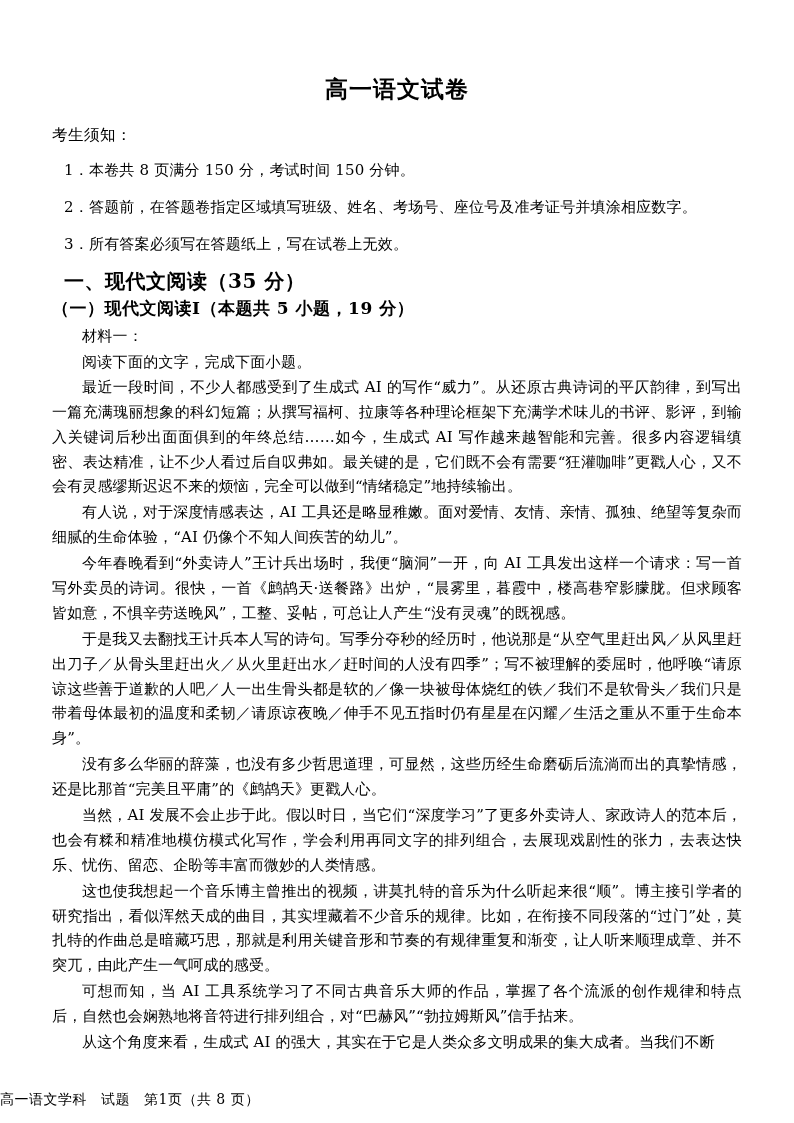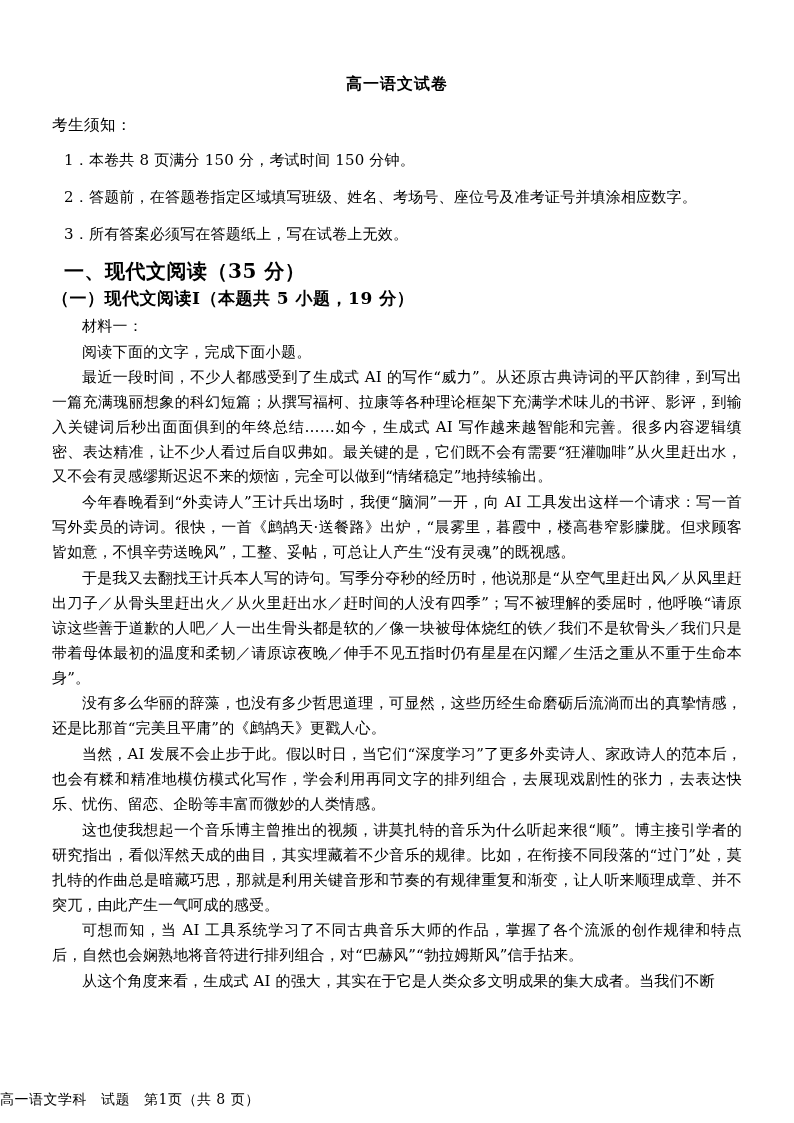--- a/index.html
+++ b/index.html
@@ -17,21 +17,21 @@
   }
   .page {
     box-sizing: border-box;
     width: 794px;
     height: 1123px;
     padding: 52px 52px 0 52px;
     position: relative;
   }
   .doc-title {
     text-align: center;
-    font-size: 16px;
+    font-size: 23px;
     font-weight: bold;
     letter-spacing: 1px;
     margin: 22px 0 20px 0;
     font-family: "DejaVu Serif", "Liberation Serif", serif;
   }
   .notice-head {
     font-size: 15.5px;
     font-weight: normal;
     margin: 0 0 4px 0;
     letter-spacing: 0.5px;
@@ -92,21 +92,22 @@
   <p class="notice-line">1．本卷共 8 页满分 150 分，考试时间 150 分钟。</p>
   <p class="notice-line">2．答题前，在答题卷指定区域填写班级、姓名、考场号、座位号及准考证号并填涂相应数字。</p>
   <p class="notice-line">3．所有答案必须写在答题纸上，写在试卷上无效。</p>
 
   <div class="sec-title">一、现代文阅读（35 分）</div>
   <div class="sub-title">（一）现代文阅读Ⅰ（本题共 5 小题，19 分）</div>
 
   <p class="indent1">材料一：</p>
   <p class="indent1">阅读下面的文字，完成下面小题。</p>
 
-  <p class="body-par">最近一段时间，不少人都感受到了生成式 AI 的写作“威力”。从还原古典诗词的平仄韵律，到写出一篇充满瑰丽想象的科幻短篇；从撰写福柯、拉康等各种理论框架下充满学术味儿的书评、影评，到输入关键词后秒出面面俱到的年终总结……如今，生成式 AI 写作越来越智能和完善。很多内容逻辑缜密、表达精准，让不少人看过后自叹弗如。最关键的是，它们既不会有需要“狂灌咖啡”从火里赶出水，又不会有灵感缪斯迟迟不来的烦恼，完全可以做到“情绪稳定”地持续输出。</p>
+  <p class="body-par">最近一段时间，不少人都感受到了生成式 AI 的写作“威力”。从还原古典诗词的平仄韵律，到写出一篇充满瑰丽想象的科幻短篇；从撰写福柯、拉康等各种理论框架下充满学术味儿的书评、影评，到输入关键词后秒出面面俱到的年终总结……如今，生成式 AI 写作越来越智能和完善。很多内容逻辑缜密、表达精准，让不少人看过后自叹弗如。最关键的是，它们既不会有需要“狂灌咖啡”更戳人心，又不会有灵感缪斯迟迟不来的烦恼，完全可以做到“情绪稳定”地持续输出。</p>
+  <p class="body-par">有人说，对于深度情感表达，AI 工具还是略显稚嫩。面对爱情、友情、亲情、孤独、绝望等复杂而细腻的生命体验，“AI 仍像个不知人间疾苦的幼儿”。</p>
   <p class="body-par">今年春晚看到“外卖诗人”王计兵出场时，我便“脑洞”一开，向 AI 工具发出这样一个请求：写一首写外卖员的诗词。很快，一首《鹧鸪天·送餐路》出炉，“晨雾里，暮霞中，楼高巷窄影朦胧。但求顾客皆如意，不惧辛劳送晚风”，工整、妥帖，可总让人产生“没有灵魂”的既视感。</p>
   <p class="body-par">于是我又去翻找王计兵本人写的诗句。写季分夺秒的经历时，他说那是“从空气里赶出风／从风里赶出刀子／从骨头里赶出火／从火里赶出水／赶时间的人没有四季”；写不被理解的委屈时，他呼唤“请原谅这些善于道歉的人吧／人一出生骨头都是软的／像一块被母体烧红的铁／我们不是软骨头／我们只是带着母体最初的温度和柔韧／请原谅夜晚／伸手不见五指时仍有星星在闪耀／生活之重从不重于生命本身”。</p>
   <p class="body-par">没有多么华丽的辞藻，也没有多少哲思道理，可显然，这些历经生命磨砺后流淌而出的真挚情感，还是比那首“完美且平庸”的《鹧鸪天》更戳人心。</p>
   <p class="body-par">当然，AI 发展不会止步于此。假以时日，当它们“深度学习”了更多外卖诗人、家政诗人的范本后，也会有糅和精准地模仿模式化写作，学会利用再同文字的排列组合，去展现戏剧性的张力，去表达快乐、忧伤、留恋、企盼等丰富而微妙的人类情感。</p>
   <p class="body-par">这也使我想起一个音乐博主曾推出的视频，讲莫扎特的音乐为什么听起来很“顺”。博主接引学者的研究指出，看似浑然天成的曲目，其实埋藏着不少音乐的规律。比如，在衔接不同段落的“过门”处，莫扎特的作曲总是暗藏巧思，那就是利用关键音形和节奏的有规律重复和渐变，让人听来顺理成章、并不突兀，由此产生一气呵成的感受。</p>
   <p class="body-par">可想而知，当 AI 工具系统学习了不同古典音乐大师的作品，掌握了各个流派的创作规律和特点后，自然也会娴熟地将音符进行排列组合，对“巴赫风”“勃拉姆斯风”信手拈来。</p>
   <p class="body-par">从这个角度来看，生成式 AI 的强大，其实在于它是人类众多文明成果的集大成者。当我们不断</p>
 
   <div class="footer">
     <span>高一语文学科</span><span class="sp"></span><span>试题</span><span class="sp"></span><span>第1页（共 8 页）</span>

